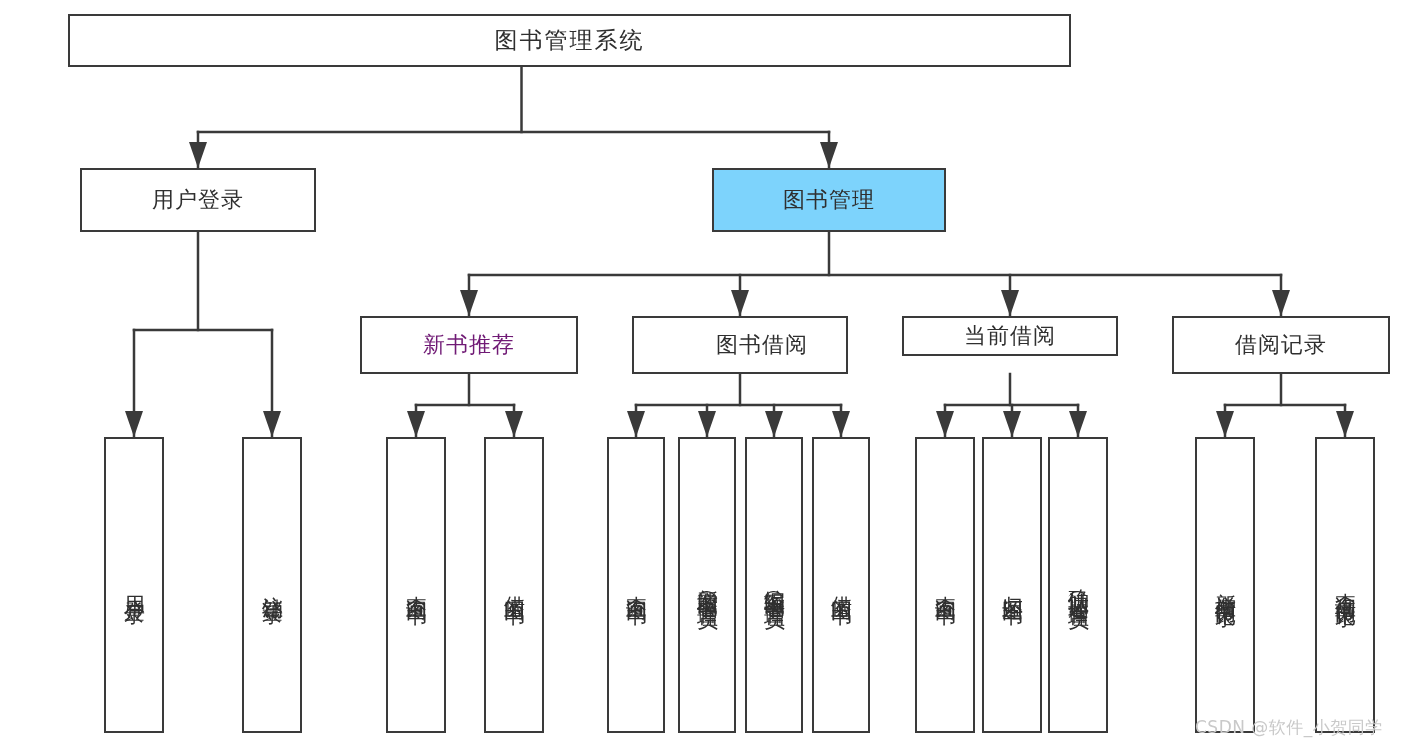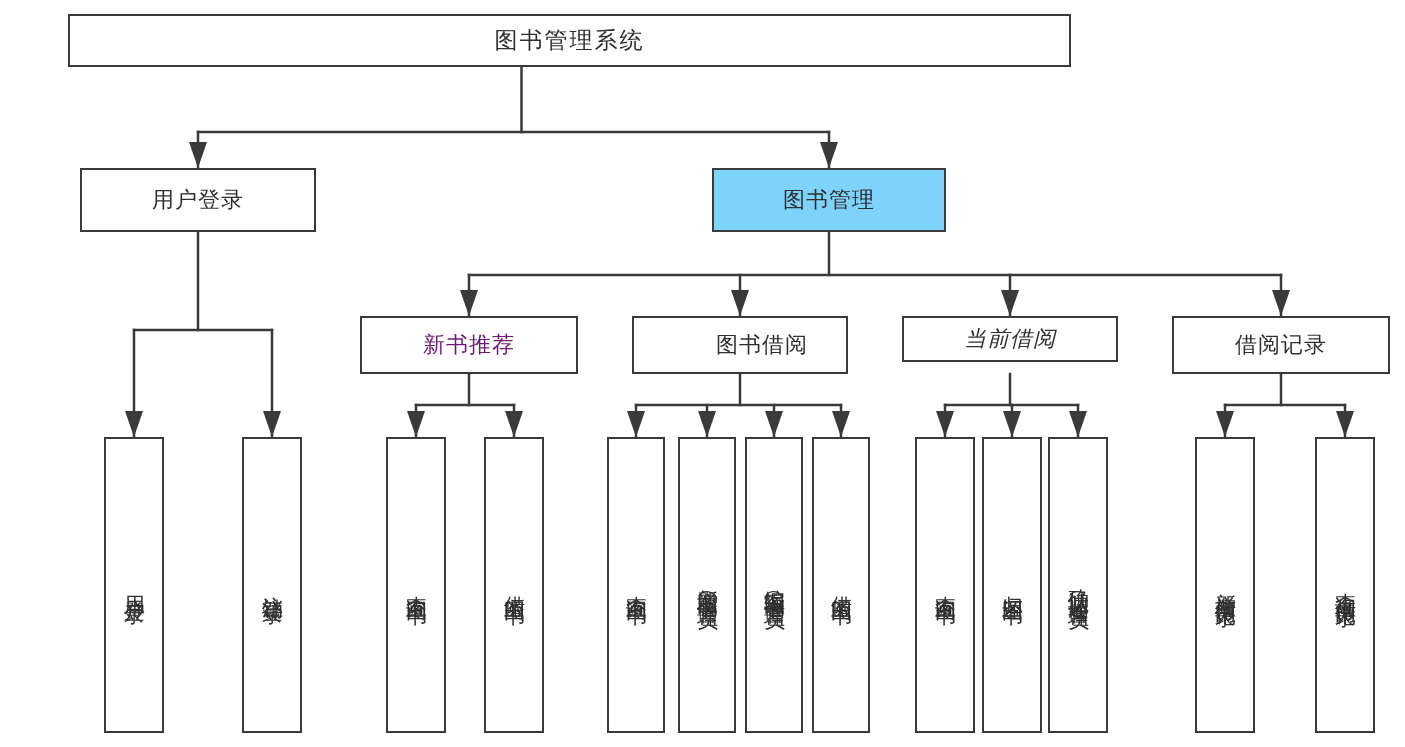--- a/index.html
+++ b/index.html
@@ -107,21 +107,21 @@
       </div>
       <div class="node horiz" style="left: 712px; top: 168px; width: 234px; height: 64px; border-color: rgb(58, 58, 58); background: #7dd3fc; color: rgb(47, 47, 47);">
         <span class="leaf-text">图书管理</span>
       </div>
       <div class="node horiz" style="left: 360px; top: 316px; width: 218px; height: 58px; border-color: rgb(58, 58, 58); background: rgb(255, 255, 255); color: #701a75;">
         <span class="leaf-text">新书推荐</span>
       </div>
       <div class="node horiz" style="left: 632px; top: 316px; width: 216px; height: 58px; border-color: rgb(58, 58, 58); background: rgb(255, 255, 255); color: rgb(47, 47, 47); padding-left: 44px;">
         <span class="leaf-text">图书借阅</span>
       </div>
-      <div class="node horiz" style="left: 902px; top: 316px; width: 216px; height: 46px; border-color: rgb(58, 58, 58); background: rgb(255, 255, 255); color: rgb(47, 47, 47); font-style: italic;">
+      <div class="node horiz" style="left: 902px; top: 316px; width: 216px; height: 40px; border-color: rgb(58, 58, 58); background: rgb(255, 255, 255); color: rgb(47, 47, 47);">
         <span class="leaf-text">当前借阅</span>
       </div>
       <div class="node horiz" style="left: 1172px; top: 316px; width: 218px; height: 58px; border-color: rgb(58, 58, 58); background: rgb(255, 255, 255); color: rgb(47, 47, 47);">
         <span class="leaf-text">借阅记录</span>
       </div>
       <div class="node leaf" style="left: 104px; top: 437px; width: 60px; height: 296px; border-color: rgb(58, 58, 58); background: rgb(255, 255, 255); color: rgb(47, 47, 47);">
         <span class="leaf-text">用户登录</span>
       </div>
       <div class="node leaf" style="left: 242px; top: 437px; width: 60px; height: 296px; border-color: rgb(58, 58, 58); background: rgb(255, 255, 255); color: rgb(47, 47, 47);">
         <span class="leaf-text">注销登录</span>
@@ -153,13 +153,14 @@
       <div class="node leaf" style="left: 1048px; top: 437px; width: 60px; height: 296px; border-color: rgb(58, 58, 58); background: rgb(255, 255, 255); color: rgb(47, 47, 47);">
         <span class="leaf-text">确认归还（管理员）</span>
       </div>
       <div class="node leaf" style="left: 1195px; top: 437px; width: 60px; height: 296px; border-color: rgb(58, 58, 58); background: rgb(255, 255, 255); color: rgb(47, 47, 47);">
         <span class="leaf-text">新增借阅记录</span>
       </div>
       <div class="node leaf" style="left: 1315px; top: 437px; width: 60px; height: 296px; border-color: rgb(58, 58, 58); background: rgb(255, 255, 255); color: rgb(47, 47, 47);">
         <span class="leaf-text">查询借阅记录</span>
       </div>
     </div>
+  <div class="watermark" style="left: 1195px; top: 716px; color: rgb(201, 201, 201);">CSDN @软件_小贺同学</div>
 </div>
 
 </body></html>

